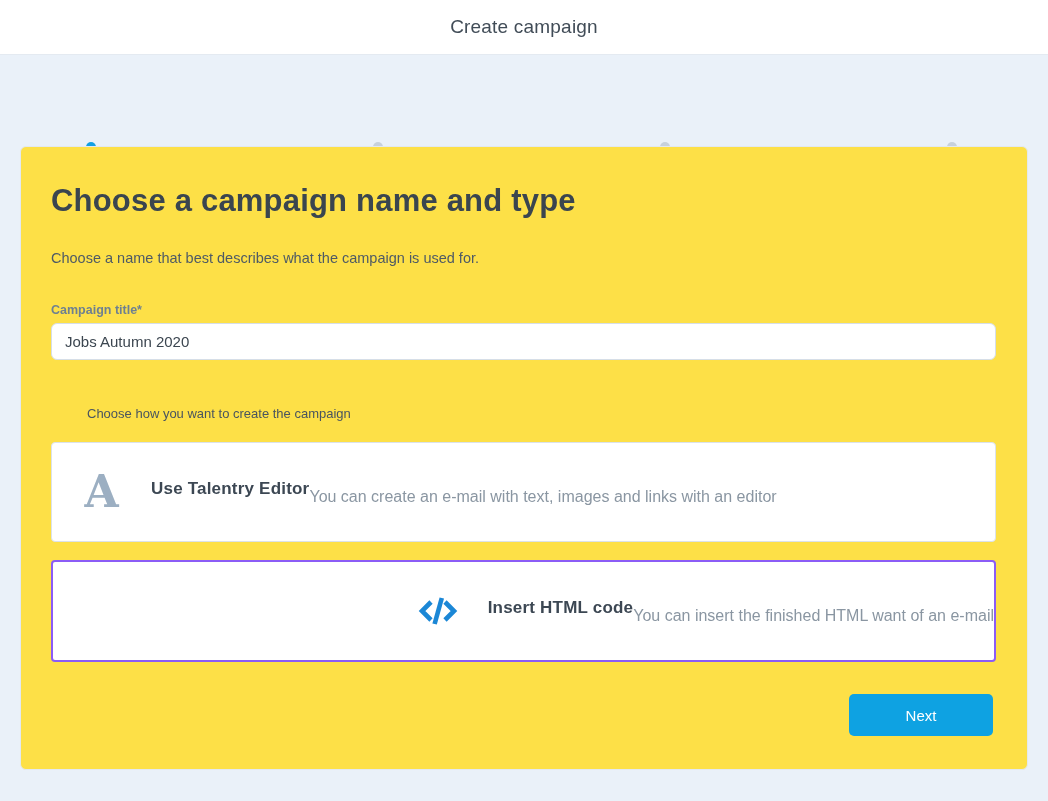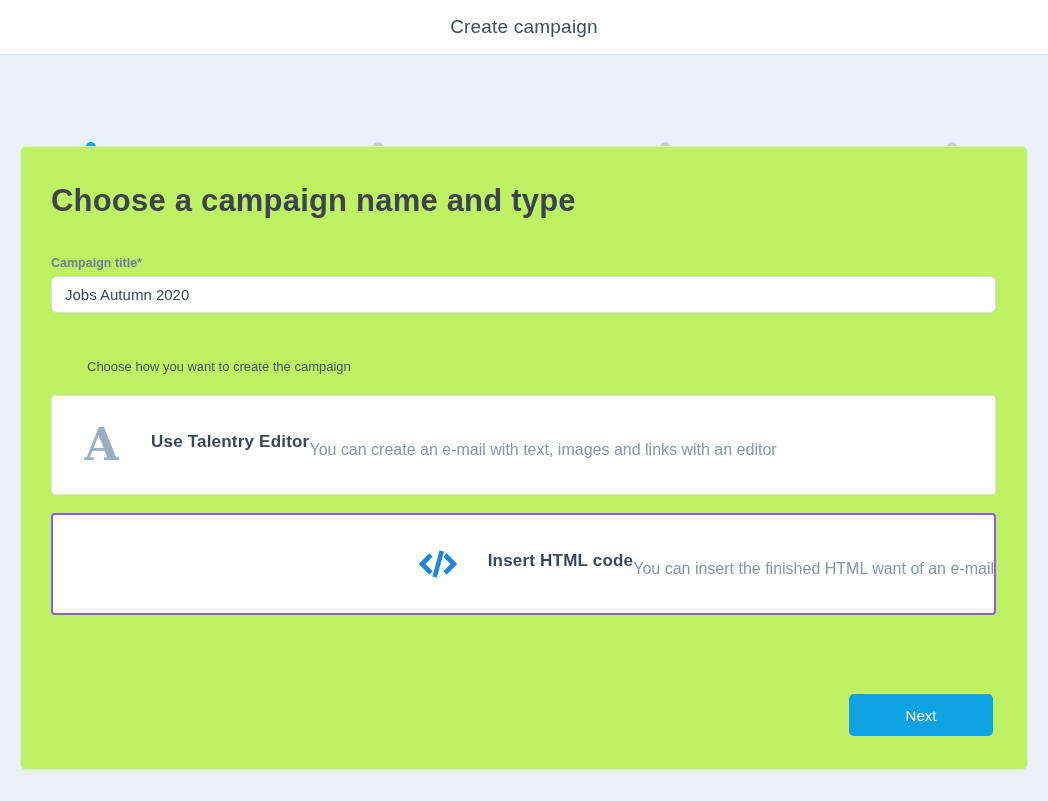--- a/index.html
+++ b/index.html
@@ -37,21 +37,21 @@
   .dot-2, .label-2 { left: 378px; }
   .dot-3, .label-3 { left: 665px; }
   .dot-4, .label-4 { left: 952px; }
   .line-1 { left: 104px; width: 261px; }
   .line-2 { left: 391px; width: 261px; }
   .line-3 { left: 678px; width: 261px; }
 
   
   .card {
     position: absolute; top: 146px; left: 20px; width: 1008px; height: 624px;
-    background: #bef264; border: 1px solid #e3e9f0; border-radius: 6px;
+    background: #fde047; border: 1px solid #e3e9f0; border-radius: 6px;
     padding: 0 30px;
   }
   .card h1 {
     margin-top: 36px;
     font-size: 31px; font-weight: bold; color: #3a454f; letter-spacing: 0.2px;
   }
   .sub-text { margin-top: 31px; font-size: 14.5px; color: #4e5a65; }
 
   .field-label { margin-top: 37px; font-size: 12.5px; color: #6e8091; font-weight: bold; }
   .title-input {
@@ -109,20 +109,21 @@
     <div class="step-dot dot-4"></div>
 
     <div class="step-label label-1 active">1. Campaign type</div>
     <div class="step-label label-2">2. Recipient</div>
     <div class="step-label label-3">3. Create your message</div>
     <div class="step-label label-4">4. Check &amp; send</div>
   </div>
 
   <div class="card">
     <h1>Choose a campaign name and type</h1>
+    <div class="sub-text">Choose a name that best describes what the campaign is used for.</div>
 
     <div class="field-label">Campaign title*</div>
     <input class="title-input" type="text" value="Jobs Autumn 2020" style="">
 
     <div class="choose-method">Choose how you want to create the campaign</div>
 
     <div class="option-card">
       <div class="option-icon-box">
         <span class="letter-a">A</span>
       </div>

